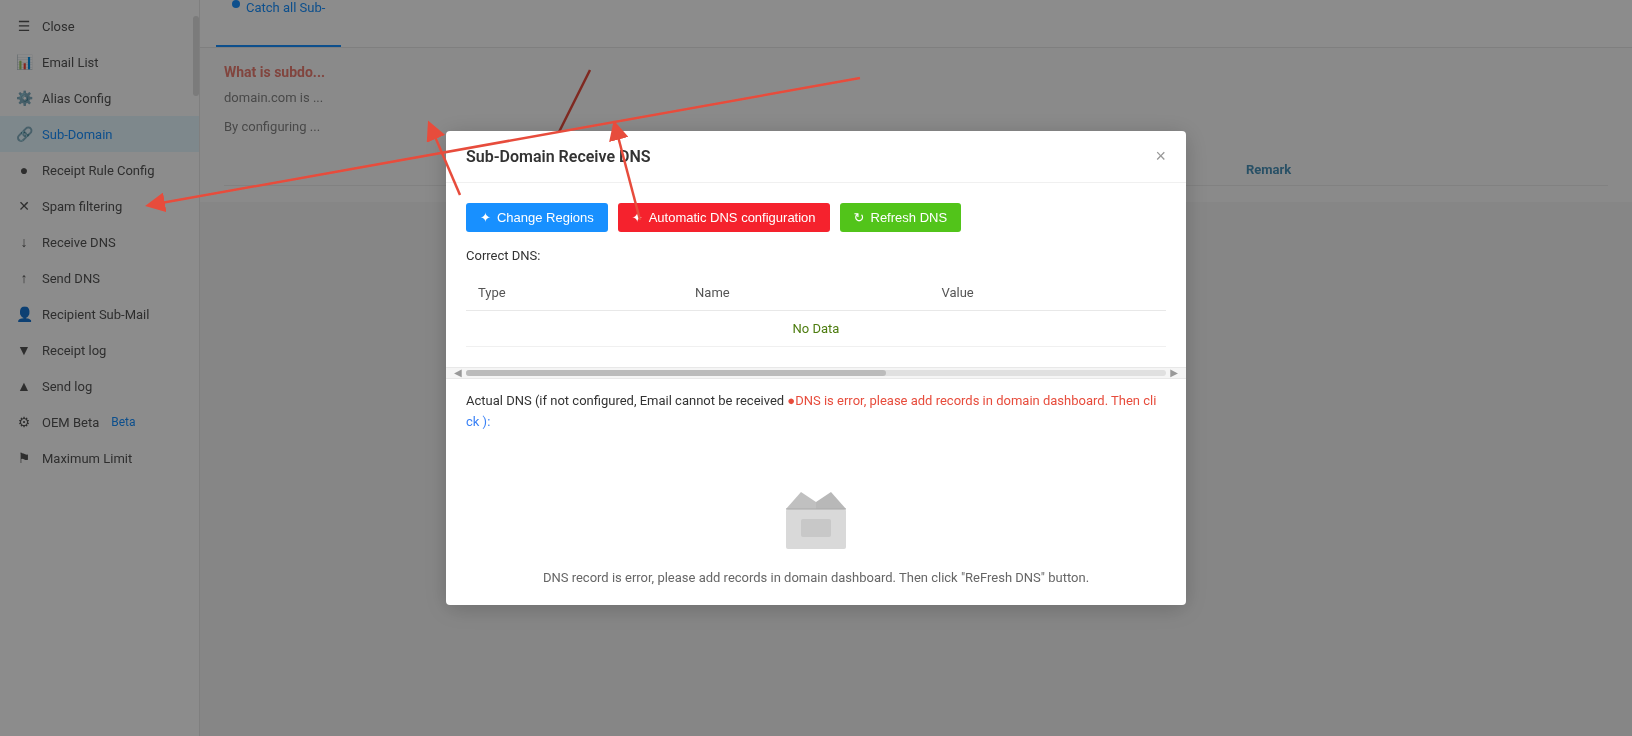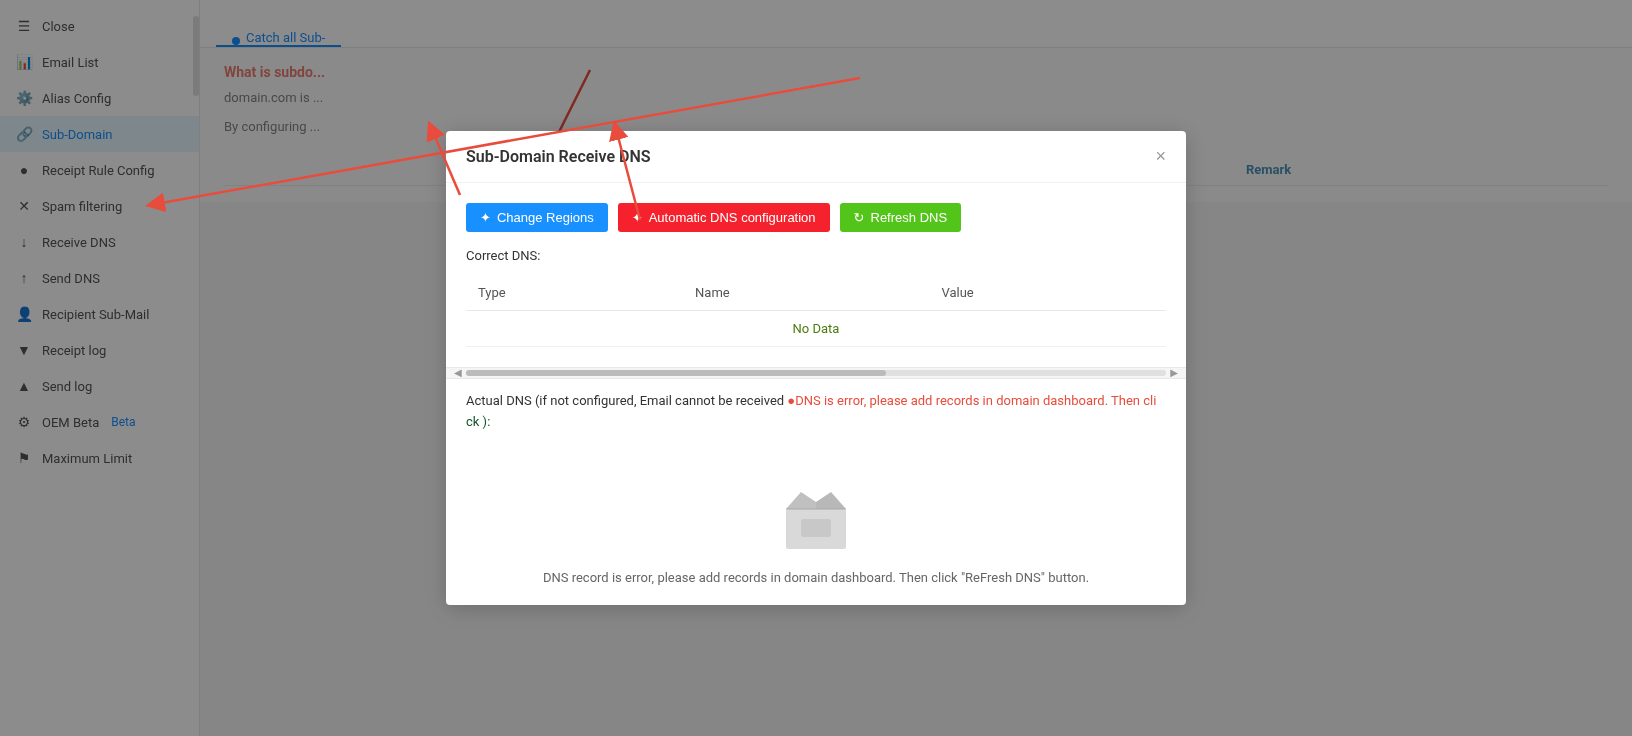--- a/index.html
+++ b/index.html
@@ -40,21 +40,21 @@
     .tab-bar {
       background: #fff;
       border-bottom: 1px solid #e8e8e8;
       padding: 0 16px;
       display: flex;
       align-items: center;
       height: 48px;
     }
     .tab-item {
       display: flex;
-      align-items: flex-end;
+      align-items: flex-start;
       gap: 6px;
       padding: 0 16px;
       height: 100%;
       border-bottom: 2px solid #1890ff;
       color: #1890ff;
       font-size: 13px;
       cursor: pointer;
     }
     .tab-dot {
       width: 8px; height: 8px;
@@ -228,21 +228,21 @@
     }
 
     
     .actual-dns-section {
       padding: 12px 20px;
       font-size: 13px;
       color: #333;
       line-height: 1.6;
     }
     .dns-error-text { color: #e74c3c; }
-    .dns-link { color: #14532d; cursor: pointer; text-decoration: none; }
+    .dns-link { color: #3b82f6; cursor: pointer; text-decoration: none; }
 
     
     .empty-state {
       display: flex;
       flex-direction: column;
       align-items: center;
       padding: 30px 20px 20px;
     }
     .empty-icon {
       width: 100px;

